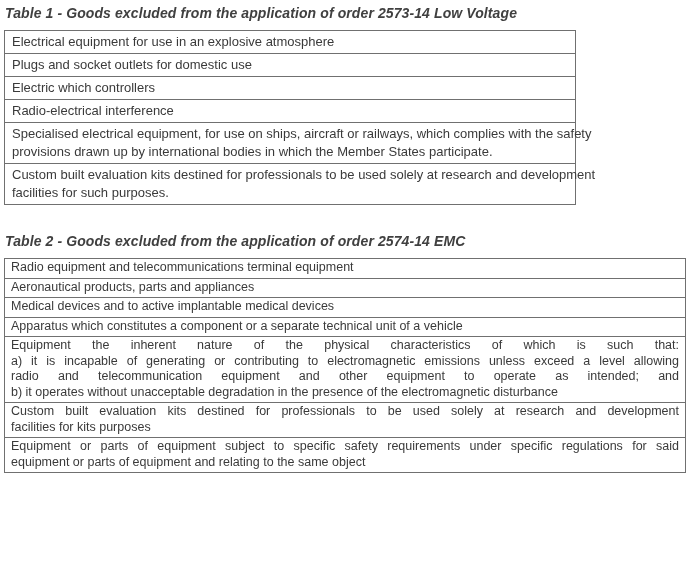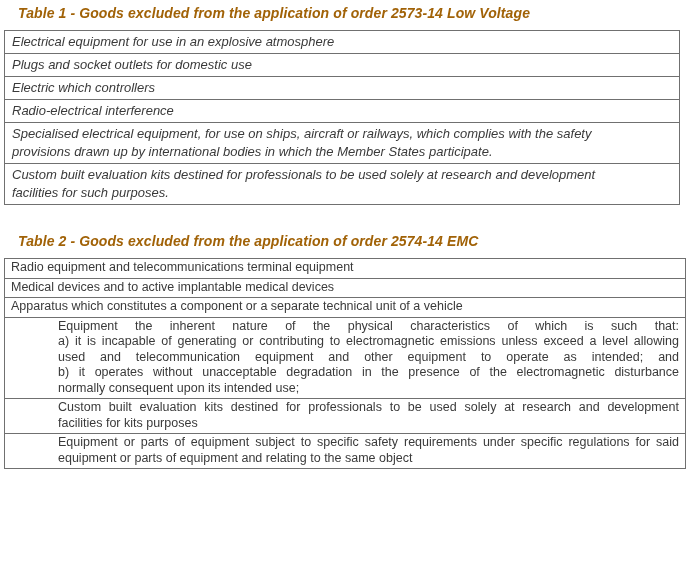--- a/index.html
+++ b/index.html
@@ -13,40 +13,39 @@
     overflow: hidden;
     font-family: "Liberation Sans", "DejaVu Sans", sans-serif;
   }
   .page {
     padding: 5px 0 0 4px;
   }
   .tbl-title {
     font-size: 14px;
     font-weight: bold;
     font-style: italic;
-    color: #a16207;
+    color: #404040;
     letter-spacing: 0.1px;
-    margin: 0 0 9px 14px;
+    margin: 0 0 9px 1px;
     height: 16px;
     line-height: 16px;
     white-space: nowrap;
   }
   .tbl-title.second {
     margin-top: 28px;
   }
   .tbl {
     border: 1px solid #707070;
     box-sizing: border-box;
     color: #3a3a3a;
   }
   .tbl-1 {
-    width: 676px;
+    width: 572px;
     font-size: 13px;
     line-height: 18px;
-    font-style: italic;
   }
   .tbl-2 {
     width: 682px;
     font-size: 12.5px;
     line-height: 15.5px;
   }
   .row {
     border-bottom: 1px solid #707070;
   }
   .row:last-child {
@@ -56,21 +55,20 @@
   .tbl-2 .row { padding: 1px 6px 2px 6px; }
   .line {
     display: block;
     white-space: nowrap;
   }
   
   .row.justify .line {
     white-space: normal;
     text-align: justify;
     text-align-last: justify;
-    margin-left: 47px;
   }
   .row.justify .line:last-child {
     text-align-last: left;
   }
 </style>
 </head>
 <body>
 
 <div class="page">
 
@@ -102,31 +100,33 @@
   </div>
 
   <div class="tbl-title second">Table 2 - Goods excluded from the application of order 2574-14 EMC</div>
 
   <div class="tbl tbl-2">
     <div>
         <div class="row">
           <div class="line">Radio equipment and telecommunications terminal equipment</div>
         </div>
         <div class="row">
+          <div class="line">Aeronautical products, parts and appliances</div>
+        </div>
+        <div class="row">
           <div class="line">Medical devices and to active implantable medical devices</div>
         </div>
         <div class="row">
           <div class="line">Apparatus which constitutes a component or a separate technical unit of a vehicle</div>
         </div>
         <div class="row justify">
           <div class="line">Equipment the inherent nature of the physical characteristics of which is such that:</div>
           <div class="line">a) it is incapable of generating or contributing to electromagnetic emissions unless exceed a level allowing</div>
-          <div class="line">used and telecommunication equipment and other equipment to operate as intended; and</div>
+          <div class="line">radio and telecommunication equipment and other equipment to operate as intended; and</div>
           <div class="line">b) it operates without unacceptable degradation in the presence of the electromagnetic disturbance</div>
-          <div class="line">normally consequent upon its intended use;</div>
         </div>
         <div class="row justify">
           <div class="line">Custom built evaluation kits destined for professionals to be used solely at research and development</div>
           <div class="line">facilities for kits purposes</div>
         </div>
         <div class="row justify">
           <div class="line">Equipment or parts of equipment subject to specific safety requirements under specific regulations for said</div>
           <div class="line">equipment or parts of equipment and relating to the same object</div>
         </div>
       </div>

